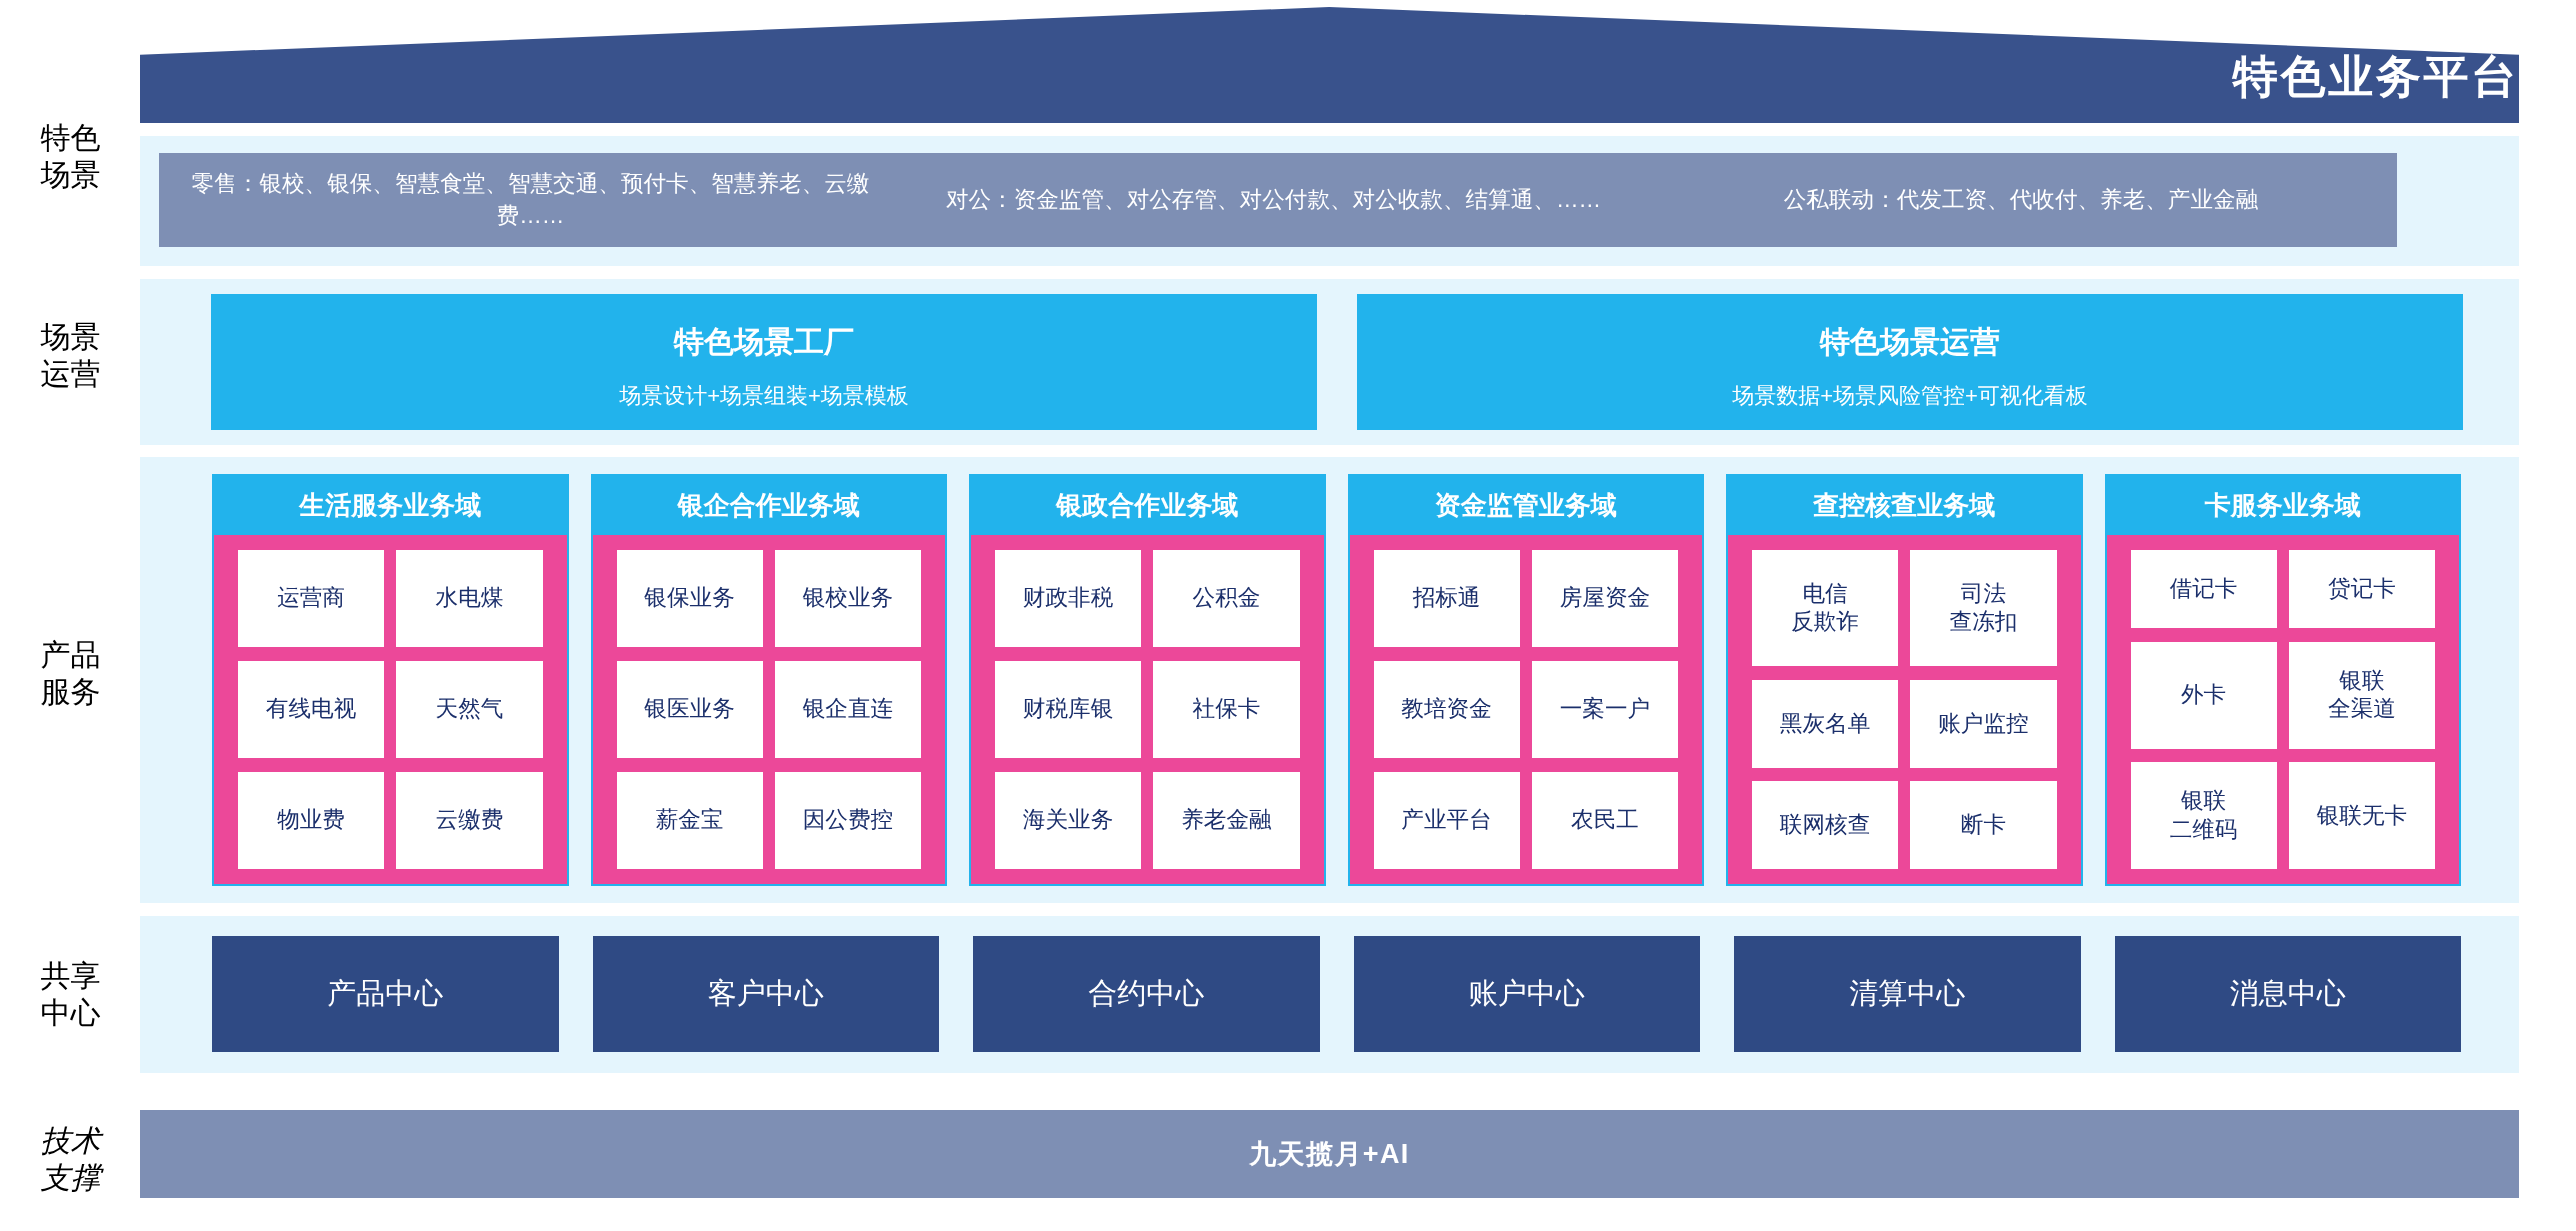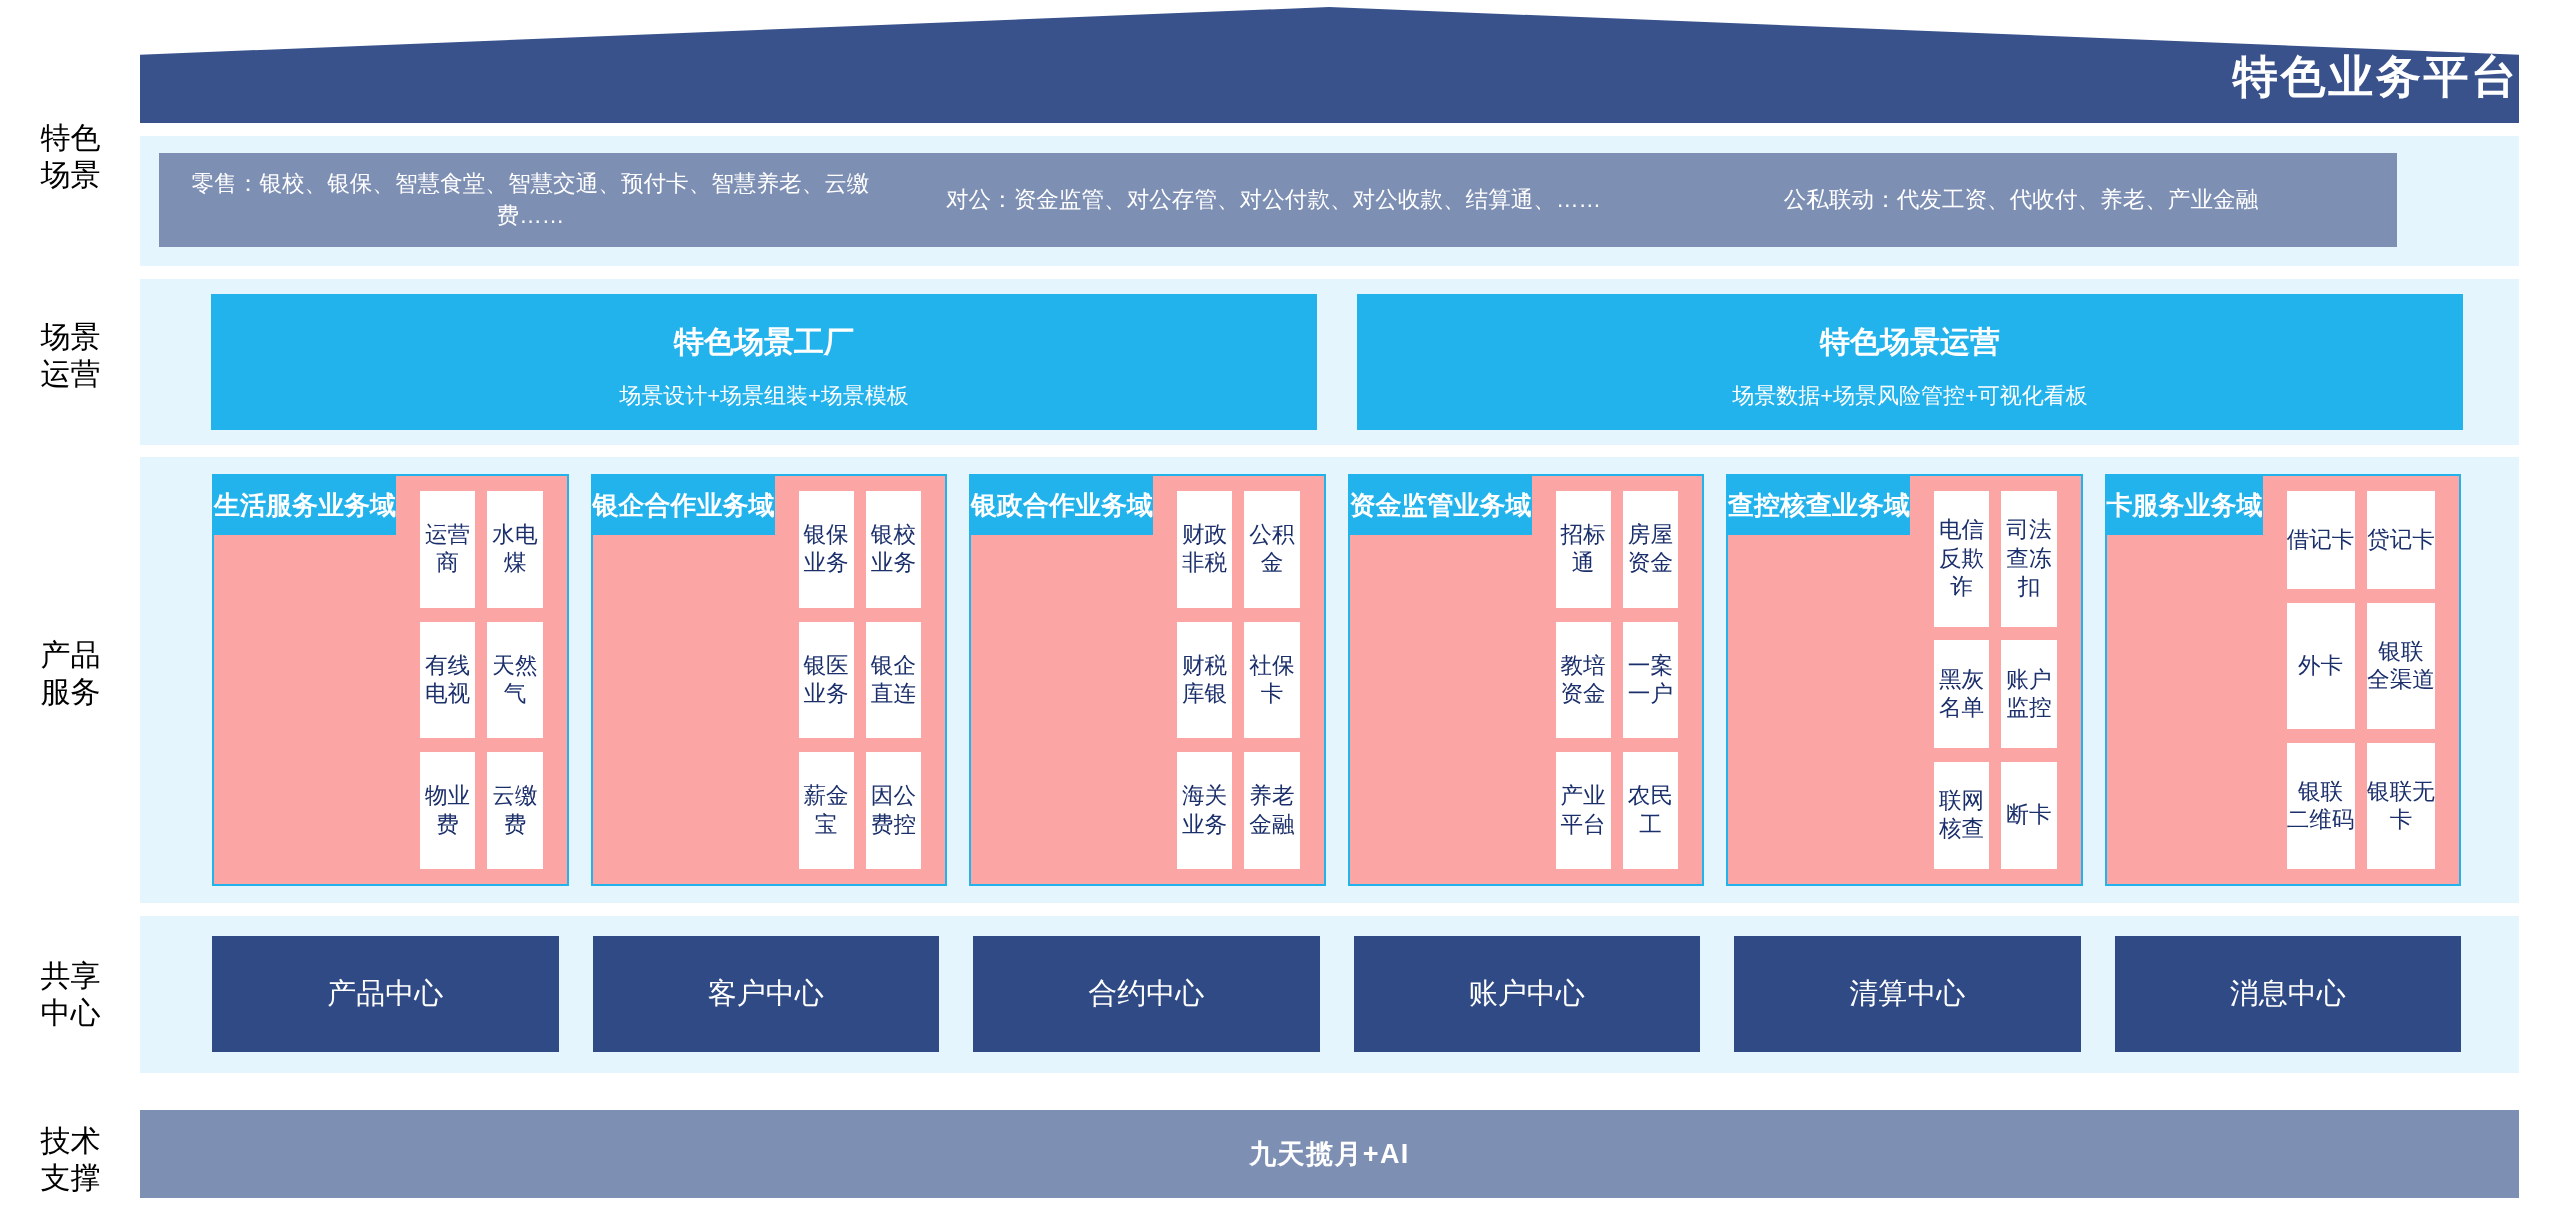--- a/index.html
+++ b/index.html
@@ -51,22 +51,22 @@
   .op-title{font-size:30px;font-weight:bold;margin-bottom:18px;margin-top:8px;}
   .op-sub{font-size:22px;}
 
   
   #band-prod{left:140px;top:457px;width:2379px;height:446px;}
   .prod-wrap{
     position:absolute;left:212px;top:474px;width:2249px;height:412px;
     display:flex;gap:22px;
   }
   .prod-col{
-    flex:1;display:flex;flex-direction:row;
-    border:2.1px solid #22b3ec;box-sizing:border-box;background:#fca5a5;font-family:Liberation Serif, serif;
+    flex:1;display:flex;flex-direction:column;
+    border:2.1px solid #22b3ec;box-sizing:border-box;background:#ec4899;font-family:Liberation Serif, serif;
   }
   .prod-head{
     background:#22b3ec;color:#ffffff;text-align:center;font-weight:bold;
     font-size:26px;height:59px;line-height:59px;white-space:nowrap;
   }
   .prod-grid{
     flex:1;display:grid;grid-template-columns:1fr 1fr;
     gap:13.7px 12.3px;padding:15px 24px;box-sizing:border-box;border-radius:30px;
   }
   .prod-cell{
@@ -216,18 +216,18 @@
   <div class="band" id="band-share"></div>
   <div class="share-wrap">
     <div class="share-box">产品中心</div>
     <div class="share-box">客户中心</div>
     <div class="share-box">合约中心</div>
     <div class="share-box">账户中心</div>
     <div class="share-box">清算中心</div>
     <div class="share-box">消息中心</div>
   </div>
 
-  <div class="rowlabel" style="top:1123px;white-space:pre-line;">技术
+  <div class="rowlabel" style="top:1123px;white-space:pre-line;font-style:italic;">技术
 支撑</div>
   <div class="tech-bar">九天揽月+AI</div>
 
 </div>
 
 
 </body></html>

